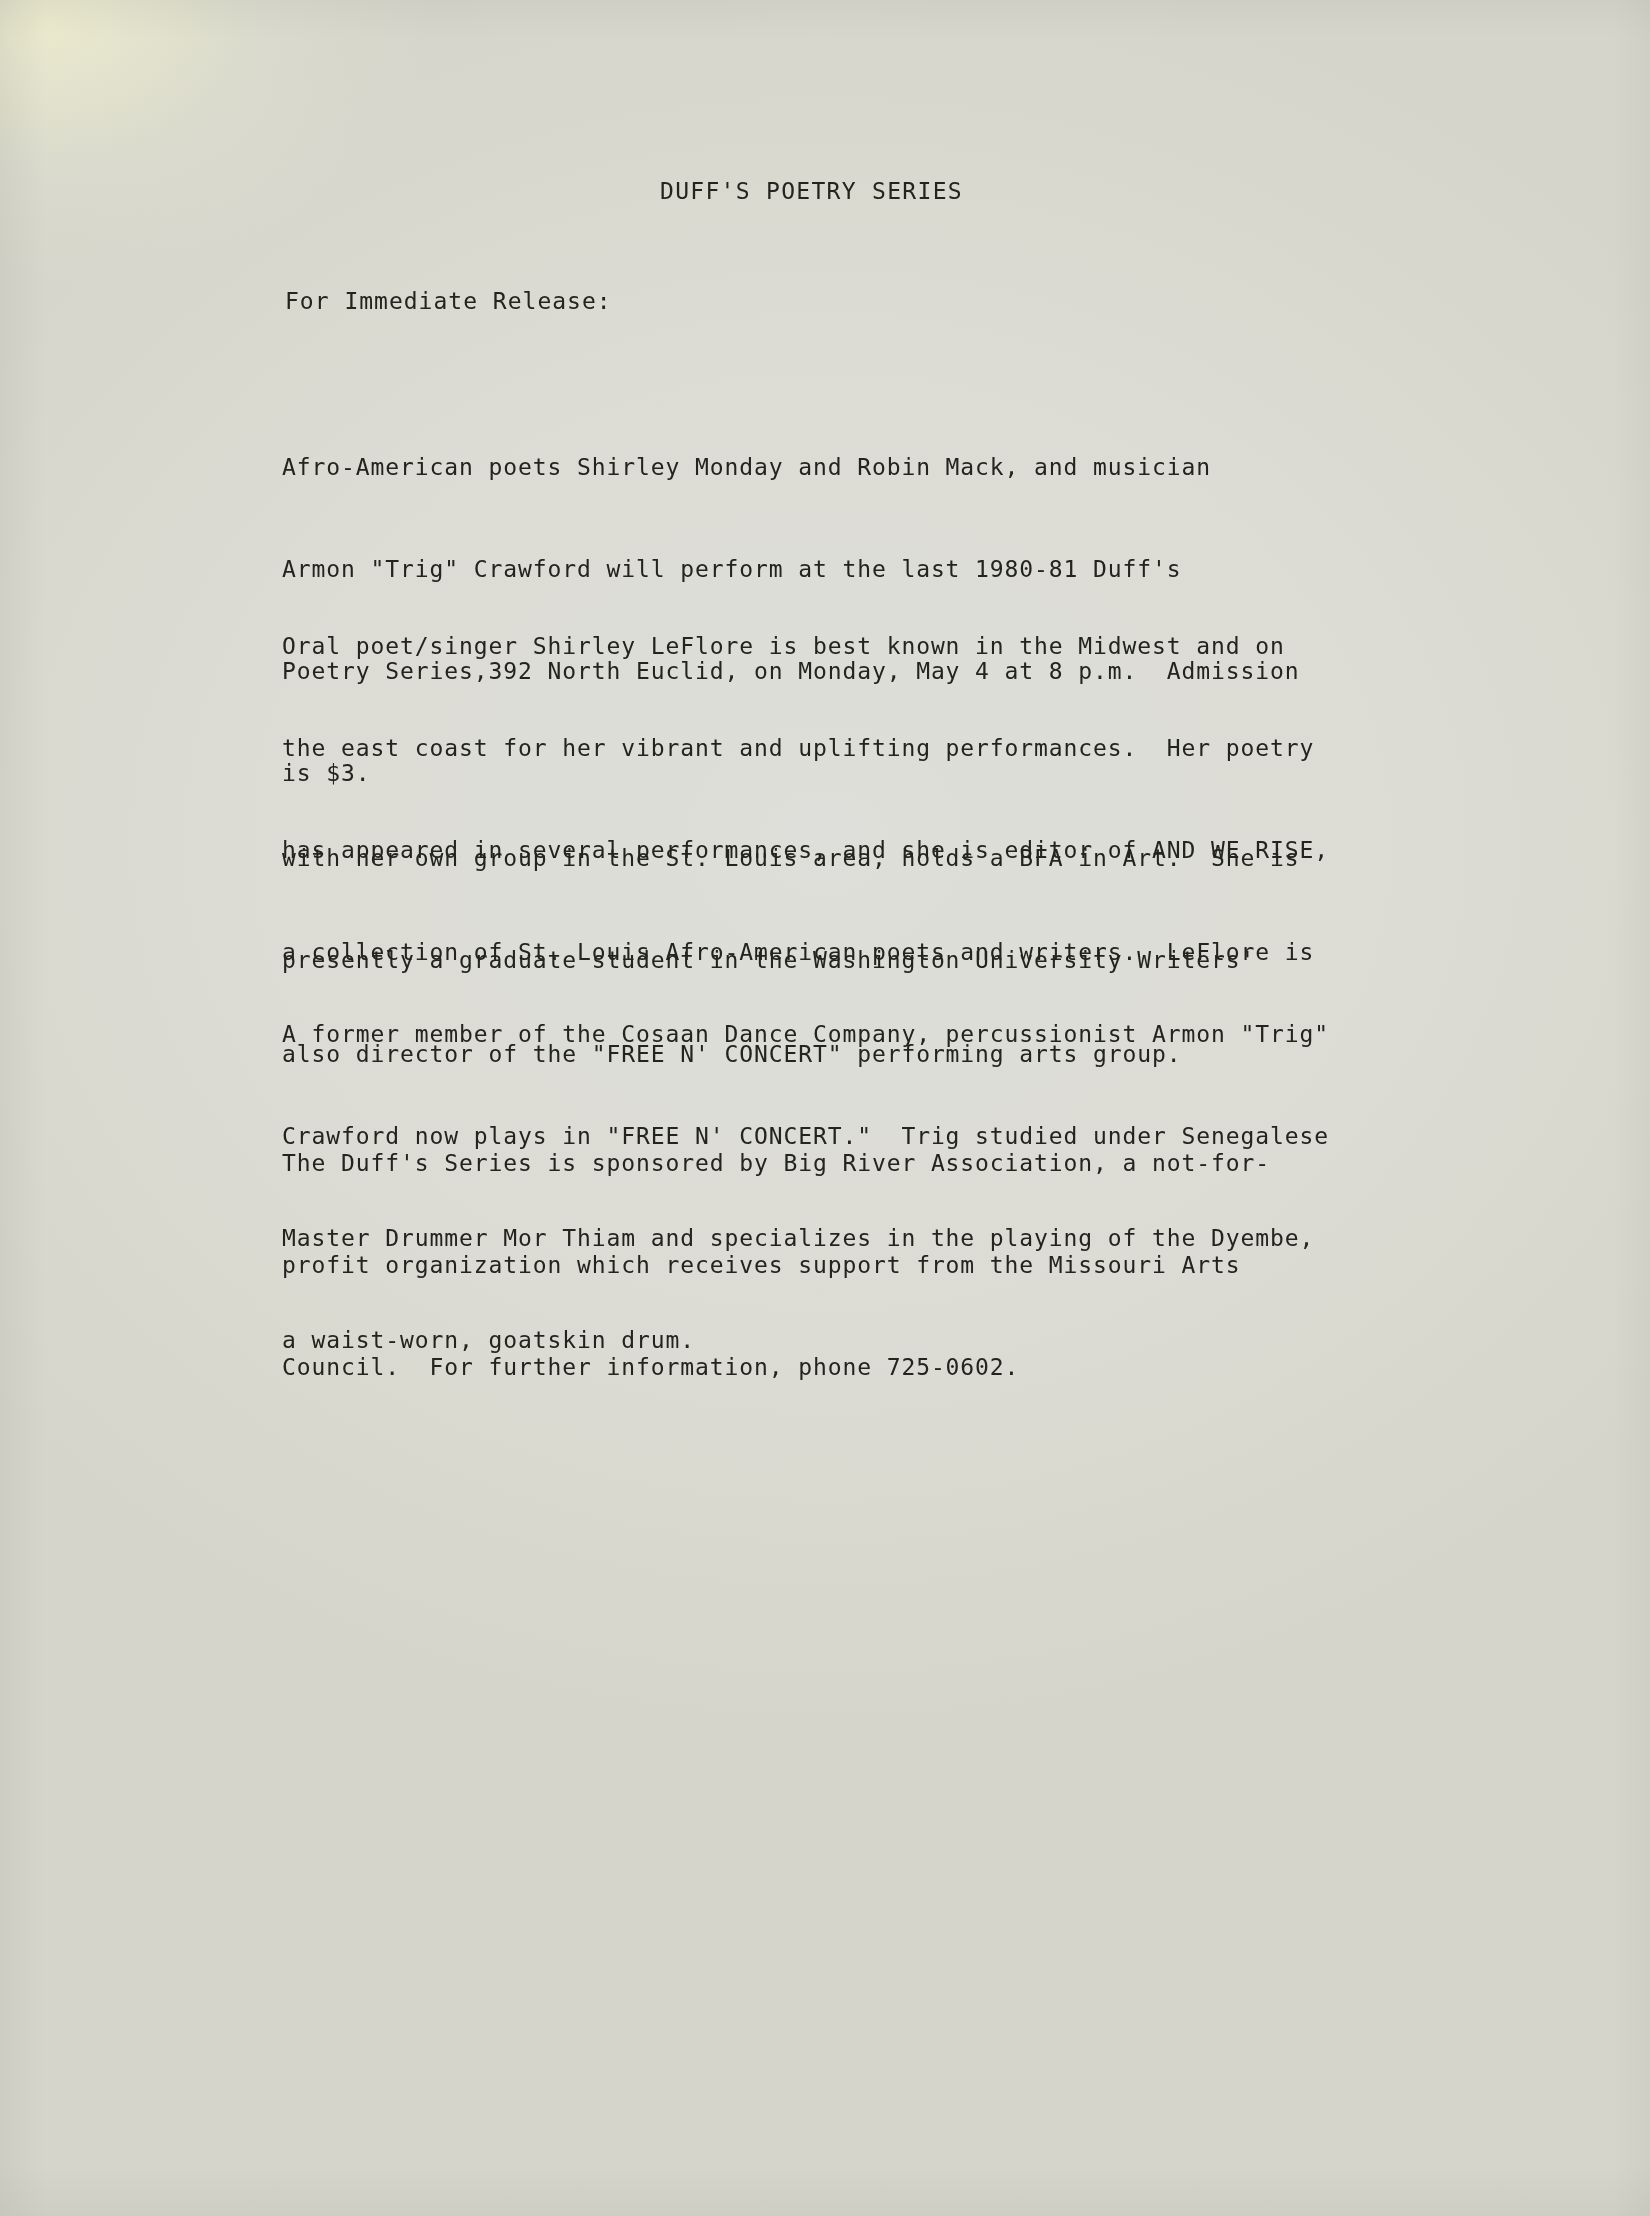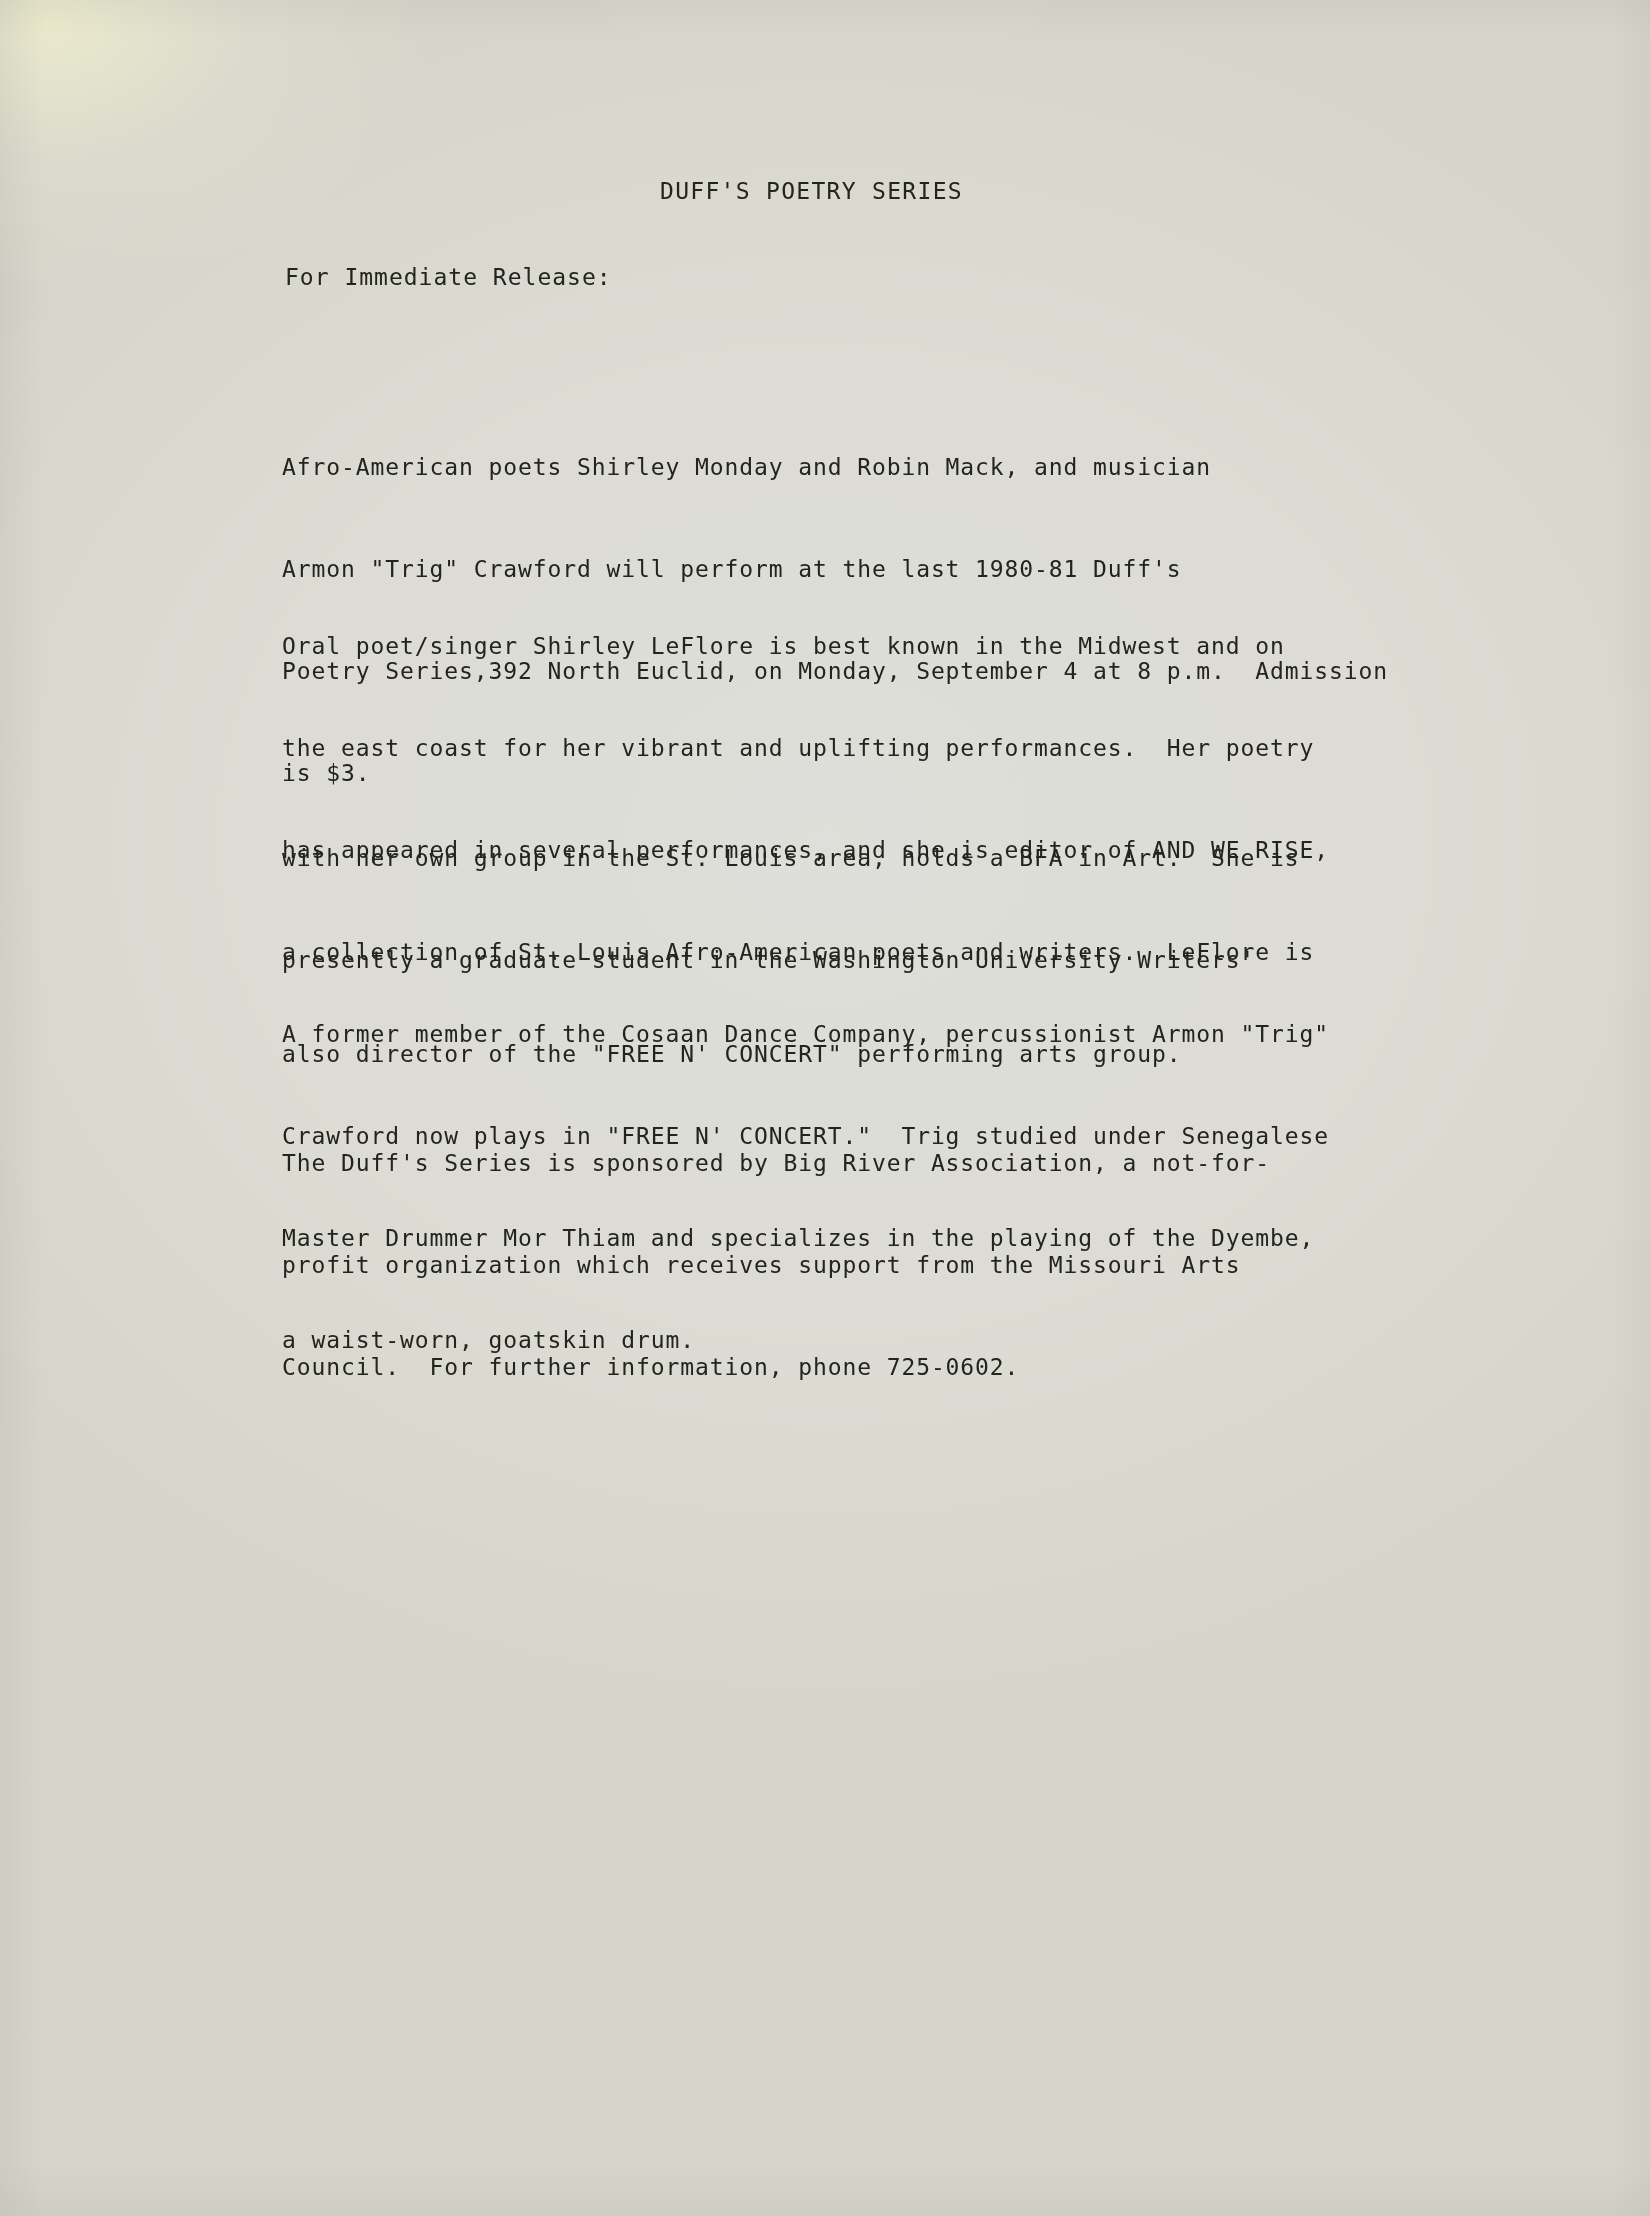--- a/index.html
+++ b/index.html
@@ -62,21 +62,21 @@
     top: 178px;
     font-size: 23px;
     letter-spacing: 1.3px;
     color: #24241f;
     white-space: pre;
   }
 
   .release-line {
     position: absolute;
     left: 285px;
-    top: 264px;
+    top: 288px;
     font-size: 23px;
     letter-spacing: 1px;
     color: #24241f;
     white-space: pre;
   }
 
   .body-block {
     position: absolute;
     left: 282px;
     width: 1147px;
@@ -105,21 +105,21 @@
 
   <div class="doc">
 
     <div class="title">DUFF'S POETRY SERIES</div>
 
     <div class="release-line">For Immediate Release:</div>
 
     <div class="body-block p1">
       <span class="p-line">Afro-American poets Shirley Monday and Robin Mack, and musician</span>
       <span class="p-line">Armon "Trig" Crawford will perform at the last 1980-81 Duff's</span>
-      <span class="p-line">Poetry Series,392 North Euclid, on Monday, September 4 at 8 p.m.  Admission</span>
+      <span class="p-line">Poetry Series,392 North Euclid, on Monday, May 4 at 8 p.m.  Admission</span>
       <span class="p-line">is $3.</span>
     </div>
 
     <div class="body-block p2">
       <span class="p-line">Oral poet/singer Shirley LeFlore is best known in the Midwest and on</span>
       <span class="p-line">the east coast for her vibrant and uplifting performances.  Her poetry</span>
       <span class="p-line">has appeared in several performances, and she is editor of AND WE RISE,</span>
       <span class="p-line">a collection of St. Louis Afro-American poets and writers.  LeFlore is</span>
       <span class="p-line">also director of the "FREE N' CONCERT" performing arts group.</span>
     </div>

